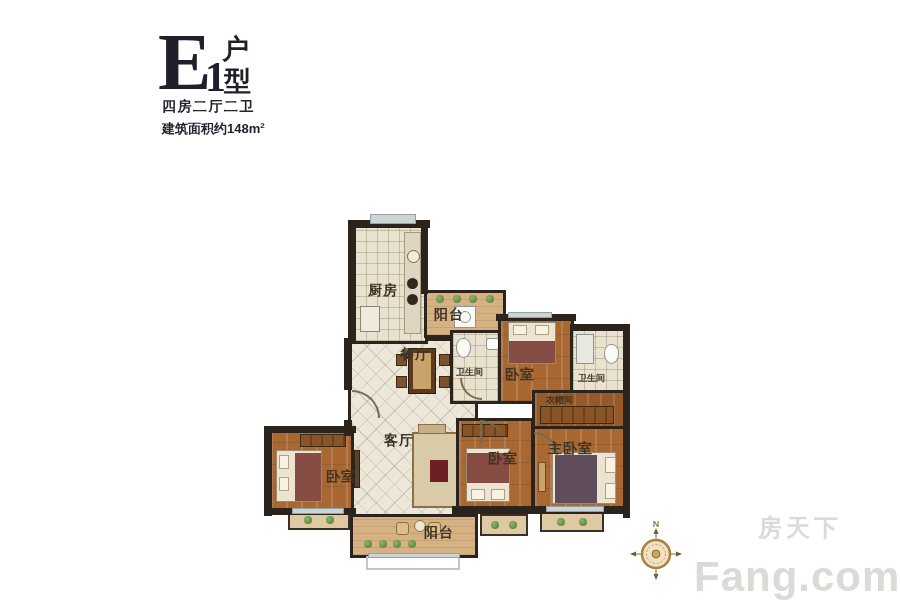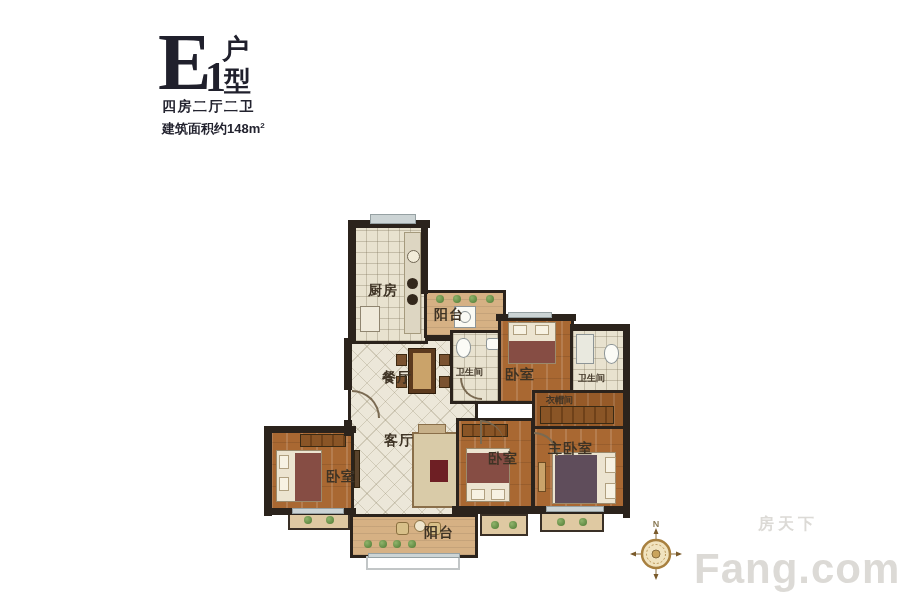--- a/index.html
+++ b/index.html
@@ -62,21 +62,21 @@
   .plant{width:8px;height:8px;border-radius:50%;
          background:radial-gradient(circle at 35% 35%,#8fb36a,#4e7a33);display:inline-block;}
   .plant-strip{position:absolute;display:flex;align-items:center;justify-content:space-evenly;}
   .door-arc{position:absolute;border:2px solid #7a6a52;box-sizing:border-box;background:transparent;}
   .bay-outline{position:absolute;border:2px solid #c2c6c7;border-top:none;box-sizing:border-box;}
   
   #compass{position:absolute;left:630px;top:520px;width:52px;height:60px;text-align:center;}
   #compass .north{font-size:9px;color:#8a7a55;font-weight:bold;line-height:8px;}
   #watermark{position:absolute;left:694px;top:516px;width:202px;color:rgba(168,163,153,.40);
              line-height:1;user-select:none;}
-  #watermark .wm1{font-size:16px;font-weight:bold;margin-left:64px;letter-spacing:4px;}
+  #watermark .wm1{font-size:24px;font-weight:bold;margin-left:64px;letter-spacing:4px;}
   #watermark .wm2{font-size:42px;font-weight:bold;letter-spacing:1px;margin-top:16px;}
 </style>
 </head>
 <body>
 
 <div id="stage">
 
   <div class="t-letter">E</div>
   <div class="t-num">1</div>
   <div class="t-suf-top">户</div>
@@ -204,21 +204,21 @@
   <div class="window" style="left:368px;top:553px;width:92px;height:5px;"></div>
 
   <div class="door-arc" style="left:352px;top:390px;width:28px;height:28px;border-left:none;border-bottom:none;border-radius:0 100% 0 0;"></div>
   <div class="door-arc" style="left:460px;top:378px;width:22px;height:22px;border-right:none;border-top:none;border-radius:0 0 0 100%;"></div>
   <div class="door-arc" style="left:300px;top:484px;width:24px;height:24px;border-left:none;border-top:none;border-radius:0 0 100% 0;opacity:0;"></div>
   <div class="door-arc" style="left:480px;top:420px;width:24px;height:24px;border-right:none;border-bottom:none;border-radius:0 100% 0 0;"></div>
   <div class="door-arc" style="left:534px;top:432px;width:24px;height:24px;border-left:none;border-bottom:none;border-radius:0 100% 0 0;"></div>
 
   <span class="room-label" style="left:368px;top:282px;">厨房</span>
   <span class="room-label" style="left:434px;top:306px;">阳台</span>
-  <span class="room-label" style="left:382px;top:346px;margin-top:23px;">餐厅</span>
+  <span class="room-label" style="left:400px;top:346px;">餐厅</span>
   <span class="room-label small" style="left:456px;top:366px;">卫生间</span>
   <span class="room-label" style="left:505px;top:366px;">卧室</span>
   <span class="room-label small" style="left:578px;top:372px;">卫生间</span>
   <span class="room-label small" style="left:546px;top:394px;">衣帽间</span>
   <span class="room-label" style="left:384px;top:432px;">客厅</span>
   <span class="room-label" style="left:326px;top:468px;">卧室</span>
   <span class="room-label" style="left:488px;top:450px;">卧室</span>
   <span class="room-label" style="left:548px;top:440px;">主卧室</span>
   <span class="room-label" style="left:424px;top:524px;">阳台</span>
 

